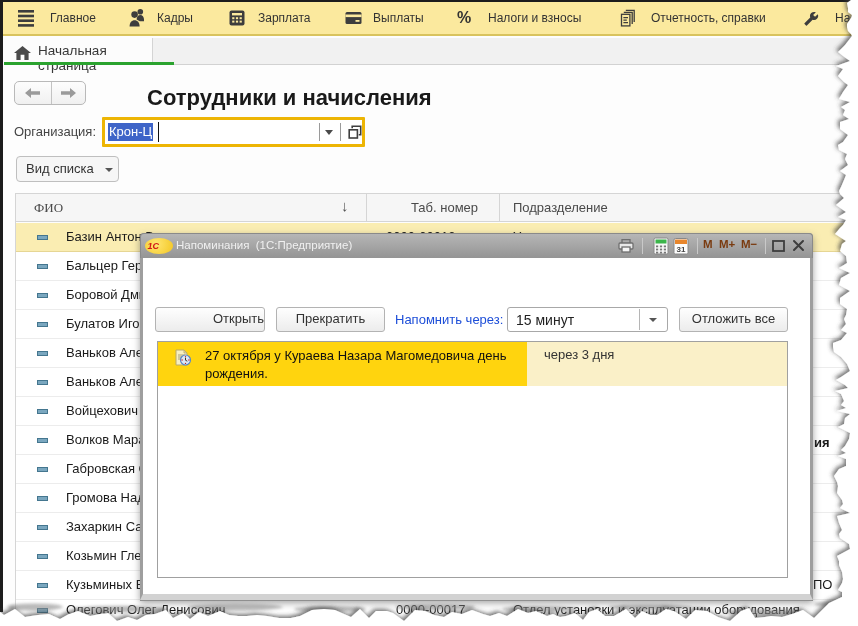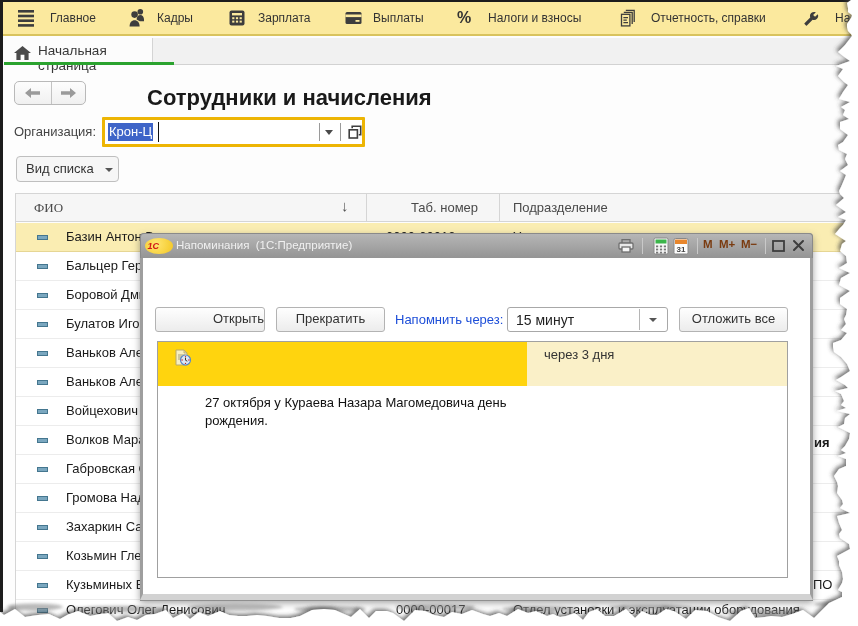--- a/index.html
+++ b/index.html
@@ -68,21 +68,21 @@
 
   .dbtn { position:absolute; top:71px; height:25px; background:linear-gradient(#fefefe,#ececec); border:1px solid #b3b3b3; border-radius:3px; text-align:center; font-size:13px; color:#333; line-height:22px; }
   #rcombo { position:absolute; left:364px; top:71px; width:161px; height:25px; background:#fff; border:1px solid #a8a8a8; border-radius:3px; }
   #rcombo .ctext { position:absolute; left:8px; top:4px; font-size:14px; color:#222; }
   #rcombo .csep { position:absolute; left:131px; top:1px; width:1px; height:21px; background:#b5b5b5; }
   #rcombo .ccaret { position:absolute; left:141px; top:10px; width:0; height:0; border-left:4px solid transparent; border-right:4px solid transparent; border-top:4px solid #555; }
 
   #rlist { position:absolute; left:14px; top:105px; width:631px; height:237px; background:#fff; border:1px solid #a0a0a0; }
   #goldrow { position:absolute; left:0; top:0; width:369px; height:44px; background:#ffd40e; }
   #palerow { position:absolute; left:369px; top:0; width:260px; height:44px; background:#faf0c8; }
-  #goldrow .t { position:absolute; left:47px; top:5px; font-size:13px; color:#111; line-height:18px;margin-top:47px; }
+  #goldrow .t { position:absolute; left:47px; top:5px; font-size:13px; color:#111; line-height:18px; }
   #palerow .t { position:absolute; left:17px; top:5px; font-size:13px; color:#333; }
 
   
   #tear { position:absolute; left:0; top:0; width:858px; height:626px; pointer-events:none; z-index:50; }
 </style>
 </head>
 <body>
 <div id="win">
   <div id="winborderT"></div>
   <div id="winborderL"></div>

